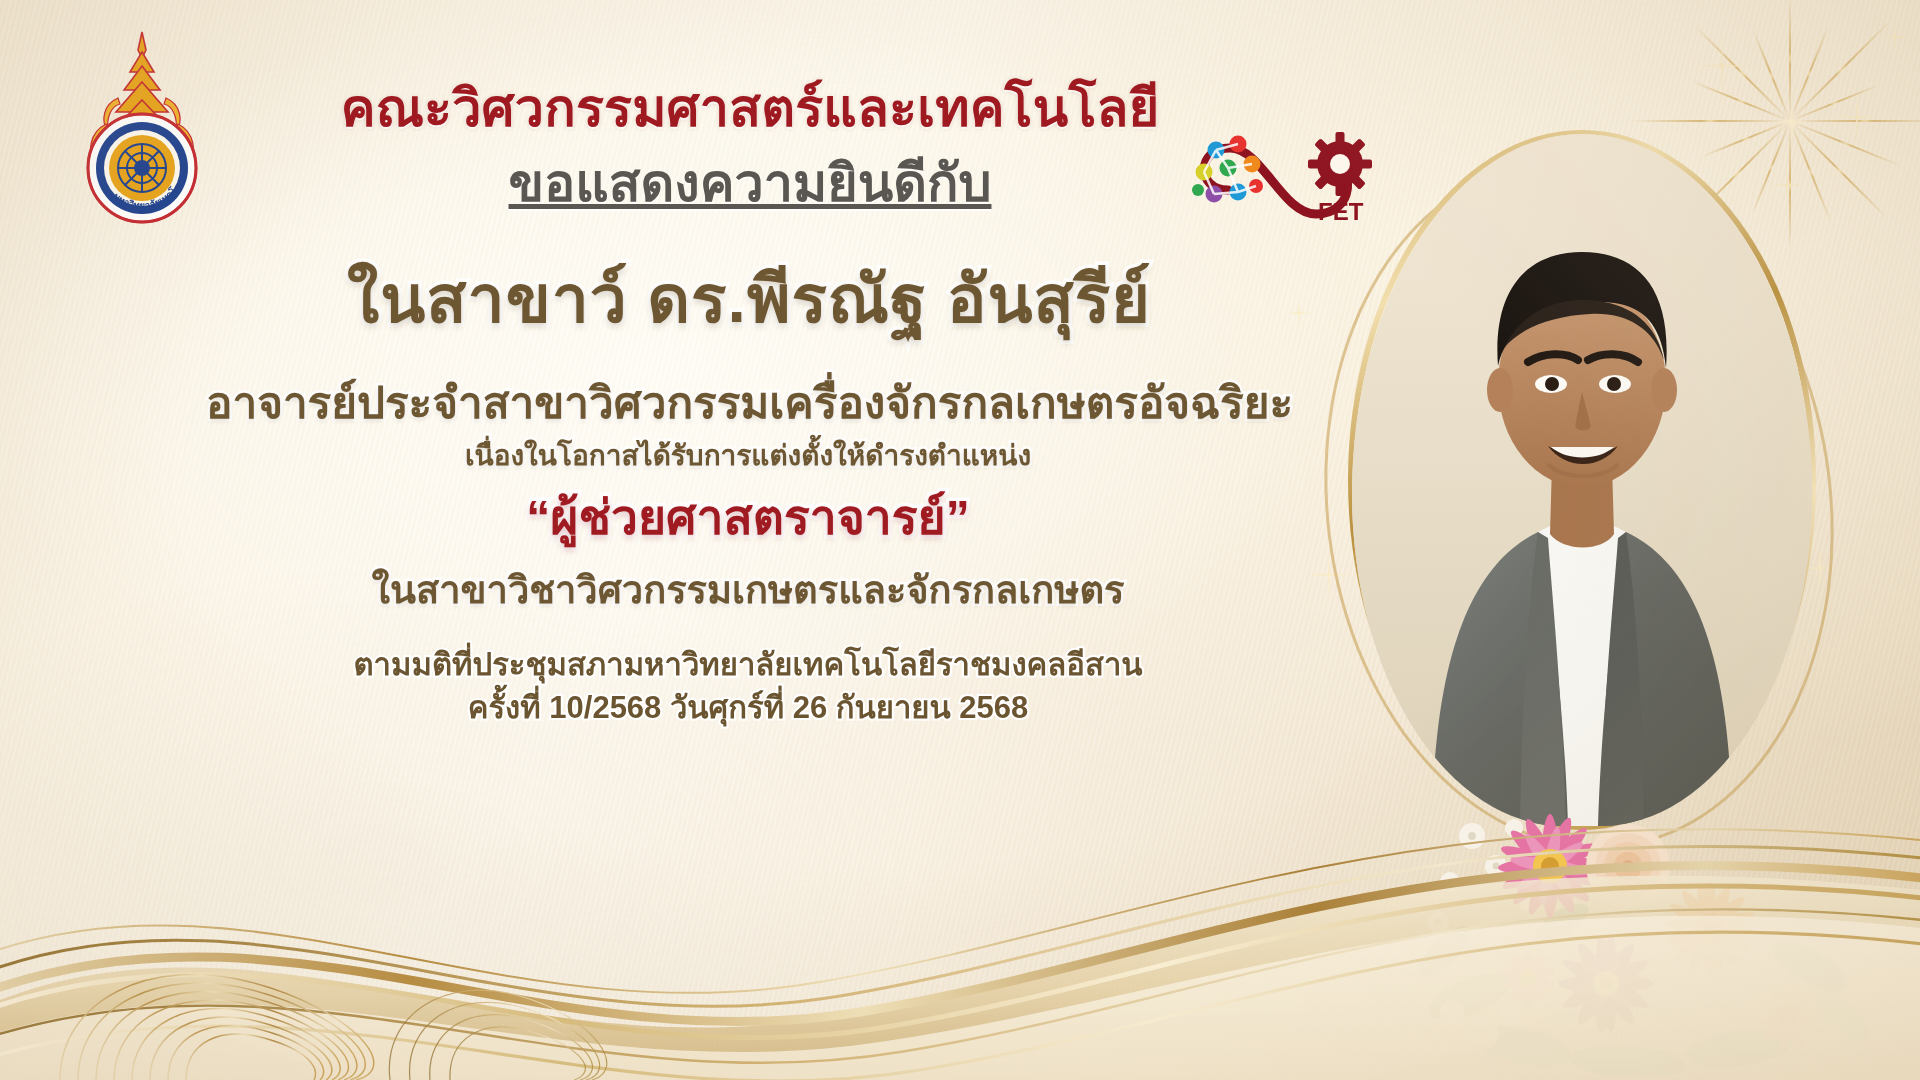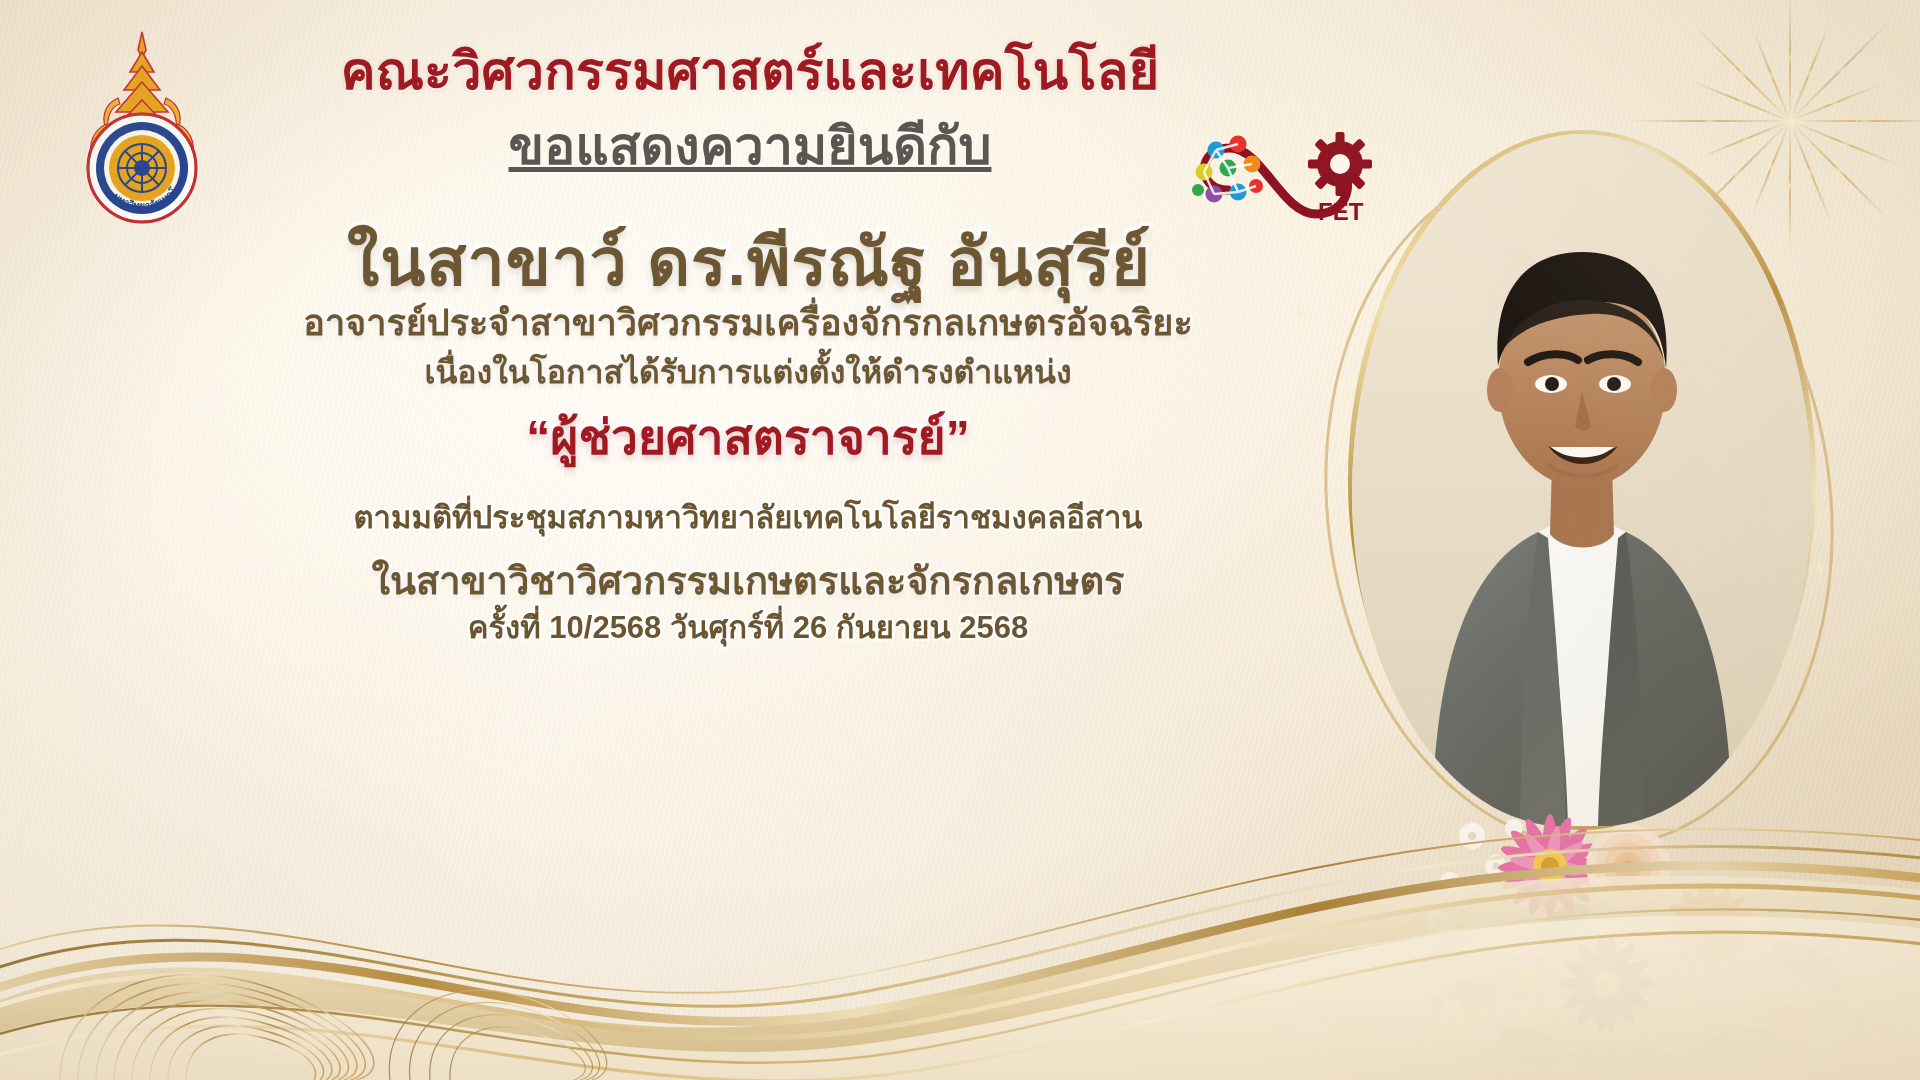--- a/index.html
+++ b/index.html
@@ -94,21 +94,21 @@
     overflow:hidden;
     background:linear-gradient(180deg,#efe4d0 0%,#e7dcc6 55%,#ded2ba 100%);
   }
 
   
   .flowers{position:absolute;right:40px;bottom:4px;width:470px;height:360px;pointer-events:none;}
 
   
   .content{
     position:absolute;left:0;top:0;width:1330px;height:960px;
-    padding:41px 40px 0 200px;
+    padding:78px 40px 0 200px;
     text-align:center;
   }
   .line{margin:0;line-height:1.18;white-space:nowrap;}
 
   .t-faculty{
     font-size:52px;font-weight:700;color:#9e1a20;
     letter-spacing:.2px;
     text-shadow:0 2px 0 rgba(255,255,255,.7), 0 1px 5px rgba(130,30,30,.18);
     margin-left:10px;
   }
@@ -120,28 +120,28 @@
   }
   .t-name{
     font-size:66px;font-weight:700;color:#6d5632;
     margin-top:46px;margin-left:8px;
     letter-spacing:1px;
     -webkit-text-stroke:7px #ffffff;
     paint-order:stroke fill;
     text-shadow:0 3px 6px rgba(120,96,54,.30);
   }
   .t-position{
-    font-size:36px;font-weight:700;color:#6d5632;
-    margin-left:6px;
+    font-size:44px;font-weight:700;color:#6d5632;
+    margin-top:38px;margin-left:6px;
     -webkit-text-stroke:5px #ffffff;
     paint-order:stroke fill;
     text-shadow:0 2px 4px rgba(120,96,54,.22);
   }
   .t-occasion{
-    font-size:32px;font-weight:700;color:#6d5632;
+    font-size:28px;font-weight:700;color:#6d5632;
     margin-top:10px;margin-left:6px;
     -webkit-text-stroke:5px #ffffff;
     paint-order:stroke fill;
     text-shadow:0 2px 4px rgba(120,96,54,.22);
   }
   .t-rank{
     font-size:48px;font-weight:700;color:#a01a22;
     margin-top:18px;margin-left:6px;
     -webkit-text-stroke:7px #ffffff;
     paint-order:stroke fill;
@@ -535,18 +535,18 @@
 
   <div class="vignette"></div>
 
   <div class="content">
     <p class="line t-faculty">คณะวิศวกรรมศาสตร์และเทคโนโลยี</p>
     <p class="line t-congrats">ขอแสดงความยินดีกับ</p>
     <p class="line t-name">ในสาขาว์ ดร.พีรณัฐ  อันสุรีย์</p>
     <p class="line t-position">อาจารย์ประจำสาขาวิศวกรรมเครื่องจักรกลเกษตรอัจฉริยะ</p>
     <p class="line t-occasion">เนื่องในโอกาสได้รับการแต่งตั้งให้ดำรงตำแหน่ง</p>
     <p class="line t-rank">“ผู้ช่วยศาสตราจารย์”</p>
+    <p class="line t-field">ในสาขาวิชาวิศวกรรมเกษตรและจักรกลเกษตร</p>
     <p class="line t-resolution">ตามมติที่ประชุมสภามหาวิทยาลัยเทคโนโลยีราชมงคลอีสาน</p>
-    <p class="line t-field">ในสาขาวิชาวิศวกรรมเกษตรและจักรกลเกษตร</p>
     <p class="line t-date">ครั้งที่ 10/2568 วันศุกร์ที่ 26 กันยายน 2568</p>
   </div>
 
 </div>
 
 </body></html>

